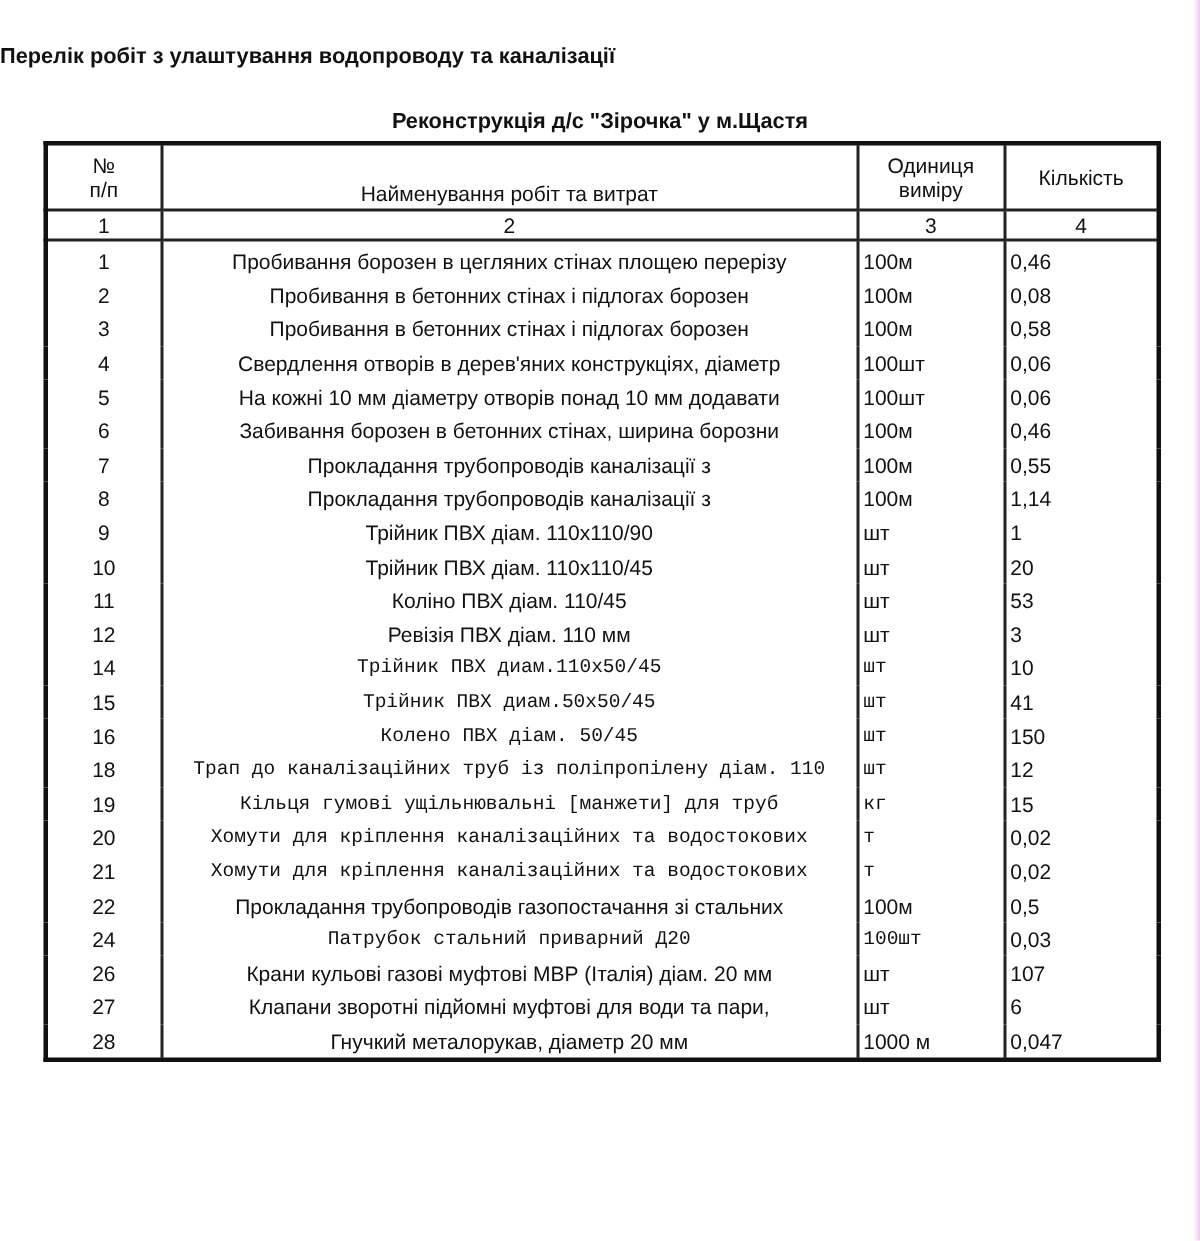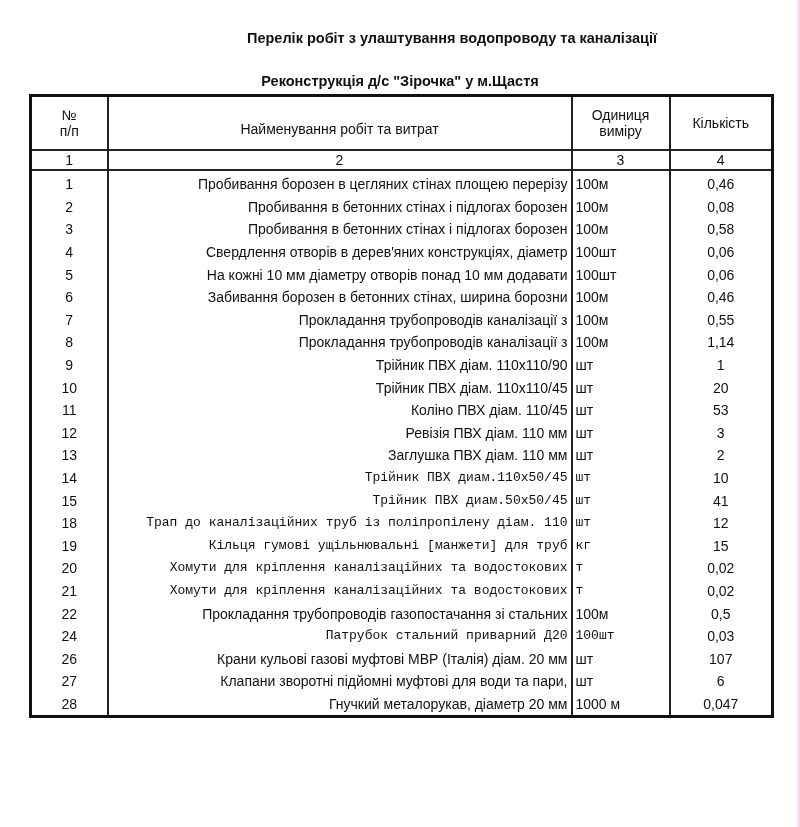--- a/index.html
+++ b/index.html
@@ -5,21 +5,21 @@
   html, body { margin: 0; padding: 0; }
   body {
     width: 800px; height: 827px; background: #ffffff; position: relative; overflow: hidden;
     font-family: "Liberation Sans", sans-serif; color: #111;
   }
   .edge-strip {
     position: absolute; right: 0; top: 0; width: 4px; height: 827px;
     background: linear-gradient(to right, #fbfbfb, #f2c9f0);
   }
   .doc-title {
-    position: absolute; left: 0; width: 657px; top: 30px; text-align: right;
+    position: absolute; left: 0; width: 657px; top: 30px; text-align: left;
     font-weight: bold; font-size: 14.5px;
   }
   .doc-subtitle {
     position: absolute; left: 0; width: 800px; top: 73px; text-align: center;
     font-weight: bold; font-size: 14.5px;
   }
   table.works {
     position: absolute; left: 29px; top: 94px; width: 742px;
     border-collapse: collapse; border: 3px solid #111;
     font-size: 14px; table-layout: fixed;
@@ -27,27 +27,27 @@
   table.works col.c1 { width: 77px; }
   table.works col.c2 { width: 464px; }
   table.works col.c3 { width: 98px; }
   table.works col.c4 { width: 103px; }
   table.works th, table.works td {
     border-left: 2px solid #222; border-right: 2px solid #222;
     padding: 0 3px; white-space: nowrap; overflow: hidden;
   }
   table.works thead th { font-weight: normal; border-bottom: 2px solid #222; }
   .h-main th { height: 40px; vertical-align: middle; line-height: 16px; }
-  .h-main th.name-h { vertical-align: bottom; padding-bottom: 12px; }
+  .h-main th.name-h { vertical-align: bottom; padding-bottom: 2px; }
   .h-nums th { height: 18px; font-size: 14px; }
   tbody td { height: 22.6px; line-height: 22px; }
   td.num { text-align: center; }
-  td.name { text-align: right; padding-left: 4px; }
+  td.name { text-align: center; padding-left: 4px; }
   td.unit { text-align: left; padding-left: 8px; }
-  td.qty { text-align: center; padding-right: 2px; }
+  td.qty { text-align: left; padding-right: 2px; }
   tr.alt-font td.name, tr.alt-font td.unit { font-family: Liberation Mono, monospace; font-size: 13px; }
   tr.first td { padding-top: 2px; }
 </style>
 </head>
 <body>
 
 <div class="edge-strip"></div>
 
 <div class="doc-title">Перелік робіт з улаштування водопроводу та каналізації</div>
 <div class="doc-subtitle">Реконструкція д/с "Зірочка" у м.Щастя</div>
@@ -145,37 +145,37 @@
         <td class="name">Коліно ПВХ діам. 110/45</td>
         <td class="unit">шт</td>
         <td class="qty">53</td>
       </tr>
       <tr>
         <td class="num">12</td>
         <td class="name">Ревізія ПВХ діам. 110 мм</td>
         <td class="unit">шт</td>
         <td class="qty">3</td>
       </tr>
-      <tr>
-        <td class="num">13</td>
-        <td class="name">Заглушка ПВХ діам. 110 мм</td>
-        <td class="unit">шт</td>
-        <td class="qty">2</td>
-      </tr>
       <tr class="alt-font">
         <td class="num">14</td>
         <td class="name">Трійник ПВХ диам.110x50/45</td>
         <td class="unit">шт</td>
         <td class="qty">10</td>
       </tr>
       <tr class="alt-font">
         <td class="num">15</td>
         <td class="name">Трійник ПВХ диам.50x50/45</td>
         <td class="unit">шт</td>
         <td class="qty">41</td>
+      </tr>
+      <tr class="alt-font">
+        <td class="num">16</td>
+        <td class="name">Колено ПВХ діам. 50/45</td>
+        <td class="unit">шт</td>
+        <td class="qty">150</td>
       </tr>
       <tr class="alt-font">
         <td class="num">18</td>
         <td class="name">Трап до каналізаційних труб із поліпропілену діам. 110</td>
         <td class="unit">шт</td>
         <td class="qty">12</td>
       </tr>
       <tr class="alt-font">
         <td class="num">19</td>
         <td class="name">Кільця гумові ущільнювальні [манжети] для  труб</td>

